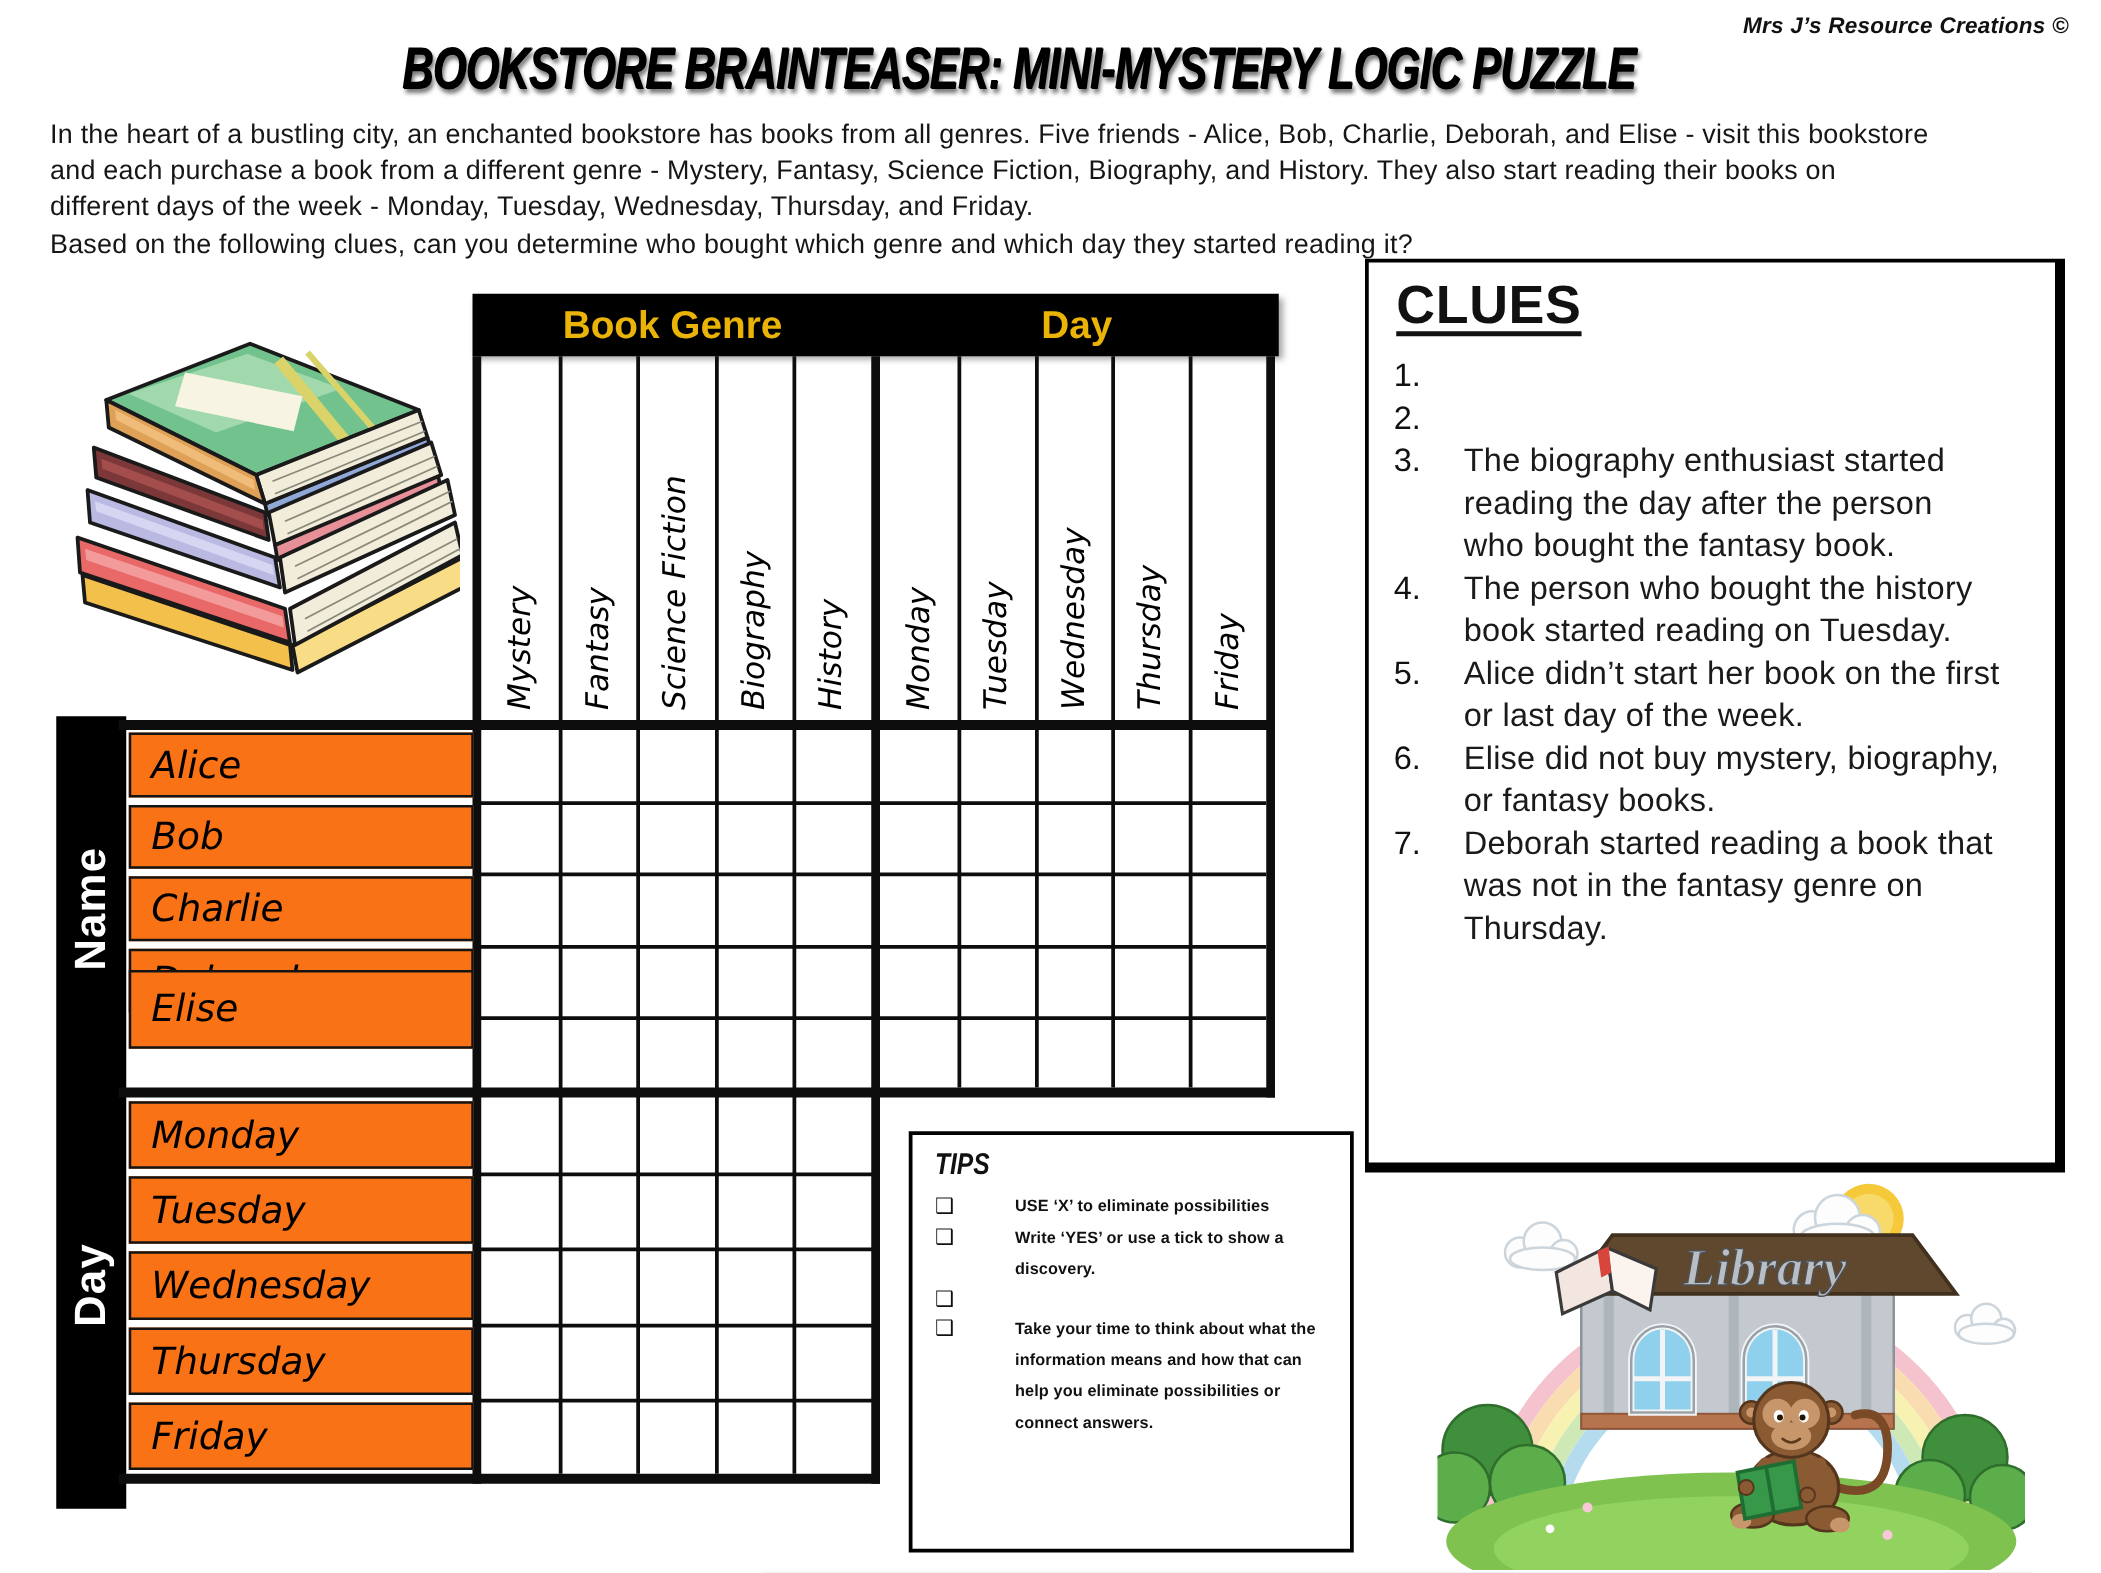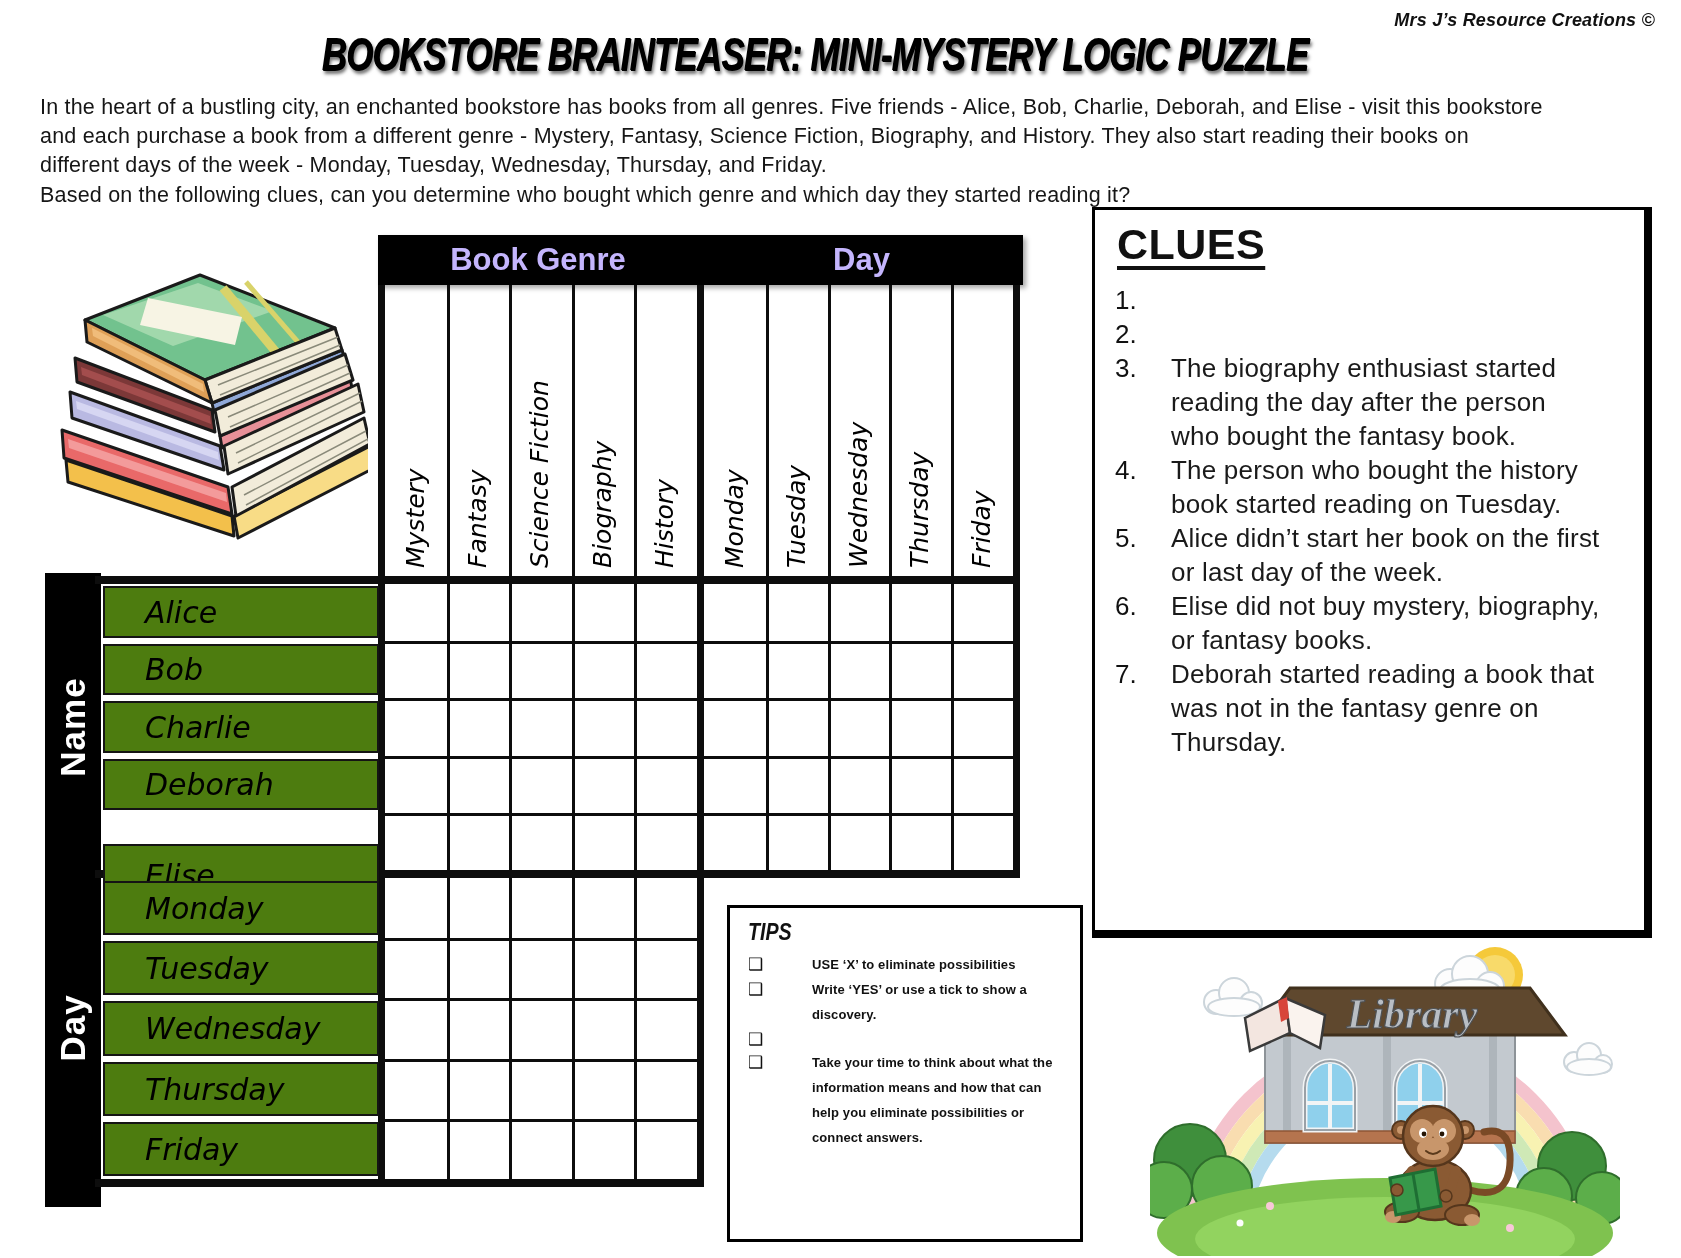--- a/index.html
+++ b/index.html
@@ -15,31 +15,31 @@
   
   .intro{position:absolute;left:40px;top:93px;width:1505px;font-size:21.5px;line-height:1.36;
          letter-spacing:0.2px;color:#161616;}
   .intro p{margin:0;}
   
   .gl{position:absolute;background:#0d0d0d;}
   
   .hdrbar{position:absolute;left:378px;top:235px;width:645px;height:50px;background:#000;
           box-shadow:3px 3px 5px rgba(0,0,0,0.35);}
   .hdrbar span{position:absolute;top:0;height:50px;line-height:50px;text-align:center;
-               color:#c4b5fd;font-weight:bold;font-size:31px;}
+               color:#eab308;font-weight:bold;font-size:31px;}
   .sidebar{position:absolute;left:45px;top:573px;width:56px;height:634px;background:#000;}
   .sidelab{position:absolute;width:160px;height:40px;line-height:40px;text-align:center;
            transform:rotate(-90deg);color:#fff;font-weight:bold;font-size:35px;letter-spacing:1px;}
   
   .colhead{position:absolute;width:282px;height:30px;line-height:30px;transform:rotate(-90deg);
            font-family:"DejaVu Sans",sans-serif;font-style:italic;font-size:25px;
            padding-left:8px;box-sizing:border-box;white-space:nowrap;color:#000;}
   
-  .rowlab{position:absolute;left:103px;width:276px;background:#4d7c0f;border:2.5px solid #141414;
-          box-sizing:border-box;display:flex;align-items:center;padding-left:40px;
+  .rowlab{position:absolute;left:103px;width:276px;background:#f97316;border:2.5px solid #141414;
+          box-sizing:border-box;display:flex;align-items:center;padding-left:16px;
           font-family:"DejaVu Sans",sans-serif;font-style:italic;font-size:30px;color:#000;}
   
   .tips{position:absolute;left:727px;top:905px;width:356px;height:337px;background:#fff;
         border:3px solid #000;box-sizing:border-box;padding:10px 12px 6px 18px;}
   .tips-h{font-weight:bold;font-style:italic;font-size:24px;transform:scaleX(0.82);
           transform-origin:left center;margin-bottom:6px;letter-spacing:0px;}
   .tip-row{display:flex;align-items:flex-start;}
   .tb{width:64px;flex:none;font-size:17px;padding-top:2px;}
   .tt{flex:1;font-weight:bold;font-size:13px;line-height:25px;letter-spacing:0.1px;}
   
@@ -155,21 +155,21 @@
   <div class="colhead" style="left:594px;top:420px">Monday</div>
   <div class="colhead" style="left:656px;top:420px">Tuesday</div>
   <div class="colhead" style="left:718px;top:420px">Wednesday</div>
   <div class="colhead" style="left:779px;top:420px">Thursday</div>
   <div class="colhead" style="left:841px;top:420px">Friday</div>
 
   <div class="rowlab" style="top:586px;height:52px">Alice</div>
   <div class="rowlab" style="top:644px;height:51px">Bob</div>
   <div class="rowlab" style="top:701px;height:52px">Charlie</div>
   <div class="rowlab" style="top:759px;height:51px">Deborah</div>
-  <div class="rowlab" style="top:844px;height:63px">Elise</div>
+  <div class="rowlab" style="top:776px;height:63px">Elise</div>
 
   <div class="rowlab" style="top:881px;height:54px">Monday</div>
   <div class="rowlab" style="top:941px;height:54px">Tuesday</div>
   <div class="rowlab" style="top:1001px;height:55px">Wednesday</div>
   <div class="rowlab" style="top:1062px;height:54px">Thursday</div>
   <div class="rowlab" style="top:1122px;height:54px">Friday</div>
 
   <div class="abs" style="left:385px;top:584px;width:628px;height:286px"></div>
   <div class="abs" style="left:385px;top:878px;width:312px;height:301px"></div>
 

